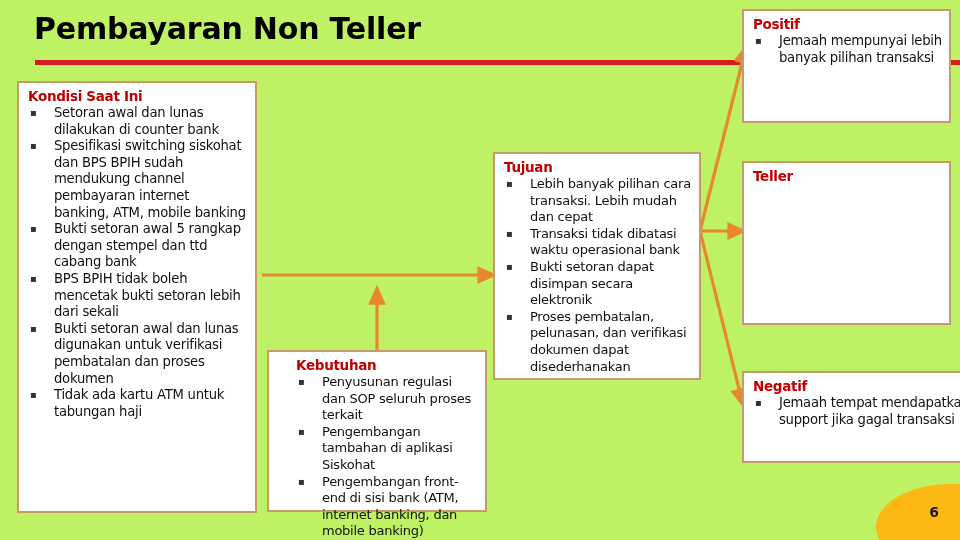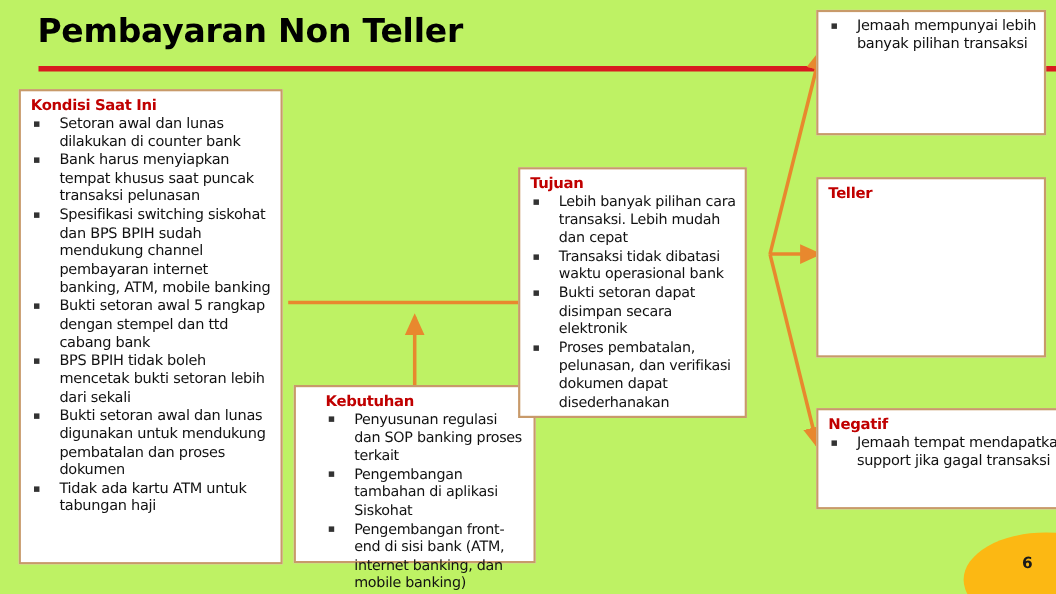--- a/index.html
+++ b/index.html
@@ -78,21 +78,21 @@
     left: 2px;
     top: -1px;
     font-size: 10px;
     color: #333333;
     line-height: 17px;
   }
 
   
   #card-kondisi  { left: 17px;  top: 81px;  width: 240px; height: 432px; }
   #card-kebutuhan{ left: 267px; top: 350px; width: 220px; height: 162px; padding-left: 27px; }
-  #card-tujuan   { left: 471px; top: 152px; width: 208px; height: 228px; }
+  #card-tujuan   { left: 493px; top: 152px; width: 208px; height: 228px; }
   #card-positif  { left: 742px; top: 9px;   width: 209px; height: 114px; }
   #card-risiko   { left: 742px; top: 161px; width: 209px; height: 164px; }
   #card-negatif  { left: 742px; top: 371px; width: 246px; height: 92px; }
 
   #card-kebutuhan li, #card-tujuan li { font-size: 13px; }
 
   
   #connectors {
     position: absolute;
     left: 0;
@@ -148,49 +148,49 @@
 
     <line x1="700" y1="231" x2="744" y2="231" stroke="#E8882E" stroke-width="3.2" marker-end="url(#ah)"></line>
 
     <line x1="700" y1="231" x2="743" y2="405" stroke="#E8882E" stroke-width="3.2" marker-end="url(#ah)"></line>
   </svg>
 
   <div class="card" id="card-kondisi">
     <div class="card-heading">Kondisi Saat Ini</div>
     <ul>
       <li>Setoran awal dan lunas dilakukan di counter bank</li>
-      <li>Bank harus menyiapkan tempat khusus saat puncak transaksi pelunasan</li>
       <li>Spesifikasi switching siskohat dan BPS BPIH sudah mendukung channel pembayaran internet banking, ATM, mobile banking</li>
       <li>Bukti setoran awal 5 rangkap dengan stempel dan ttd cabang bank</li>
       <li>BPS BPIH tidak boleh mencetak bukti setoran lebih dari sekali</li>
-      <li>Bukti setoran awal dan lunas digunakan untuk mendukung pembatalan dan proses dokumen</li>
+      <li>Bukti setoran awal dan lunas digunakan untuk verifikasi pembatalan dan proses dokumen</li>
       <li>Tidak ada kartu ATM untuk tabungan haji</li>
     </ul>
   </div>
 
   <div class="card" id="card-kebutuhan">
     <div class="card-heading">Kebutuhan</div>
     <ul>
-      <li>Penyusunan regulasi dan SOP banking proses terkait</li>
+      <li>Penyusunan regulasi dan SOP seluruh proses terkait</li>
       <li>Pengembangan tambahan di aplikasi Siskohat</li>
       <li>Pengembangan front-end di sisi bank (ATM, internet banking, dan mobile banking)</li>
     </ul>
   </div>
 
   <div class="card" id="card-tujuan">
     <div class="card-heading">Tujuan</div>
     <ul>
       <li>Lebih banyak pilihan cara transaksi. Lebih mudah dan cepat</li>
       <li>Transaksi tidak dibatasi waktu operasional bank</li>
       <li>Bukti setoran dapat disimpan secara elektronik</li>
       <li>Proses pembatalan, pelunasan, dan verifikasi dokumen dapat disederhanakan</li>
     </ul>
   </div>
 
   <div class="card" id="card-positif">
+    <div class="card-heading">Positif</div>
     <ul>
       <li>Jemaah mempunyai lebih banyak pilihan transaksi</li>
     </ul>
   </div>
 
   <div class="card" id="card-risiko">
     <div class="card-heading">Teller</div>
   </div>
 
   <div class="card" id="card-negatif">

